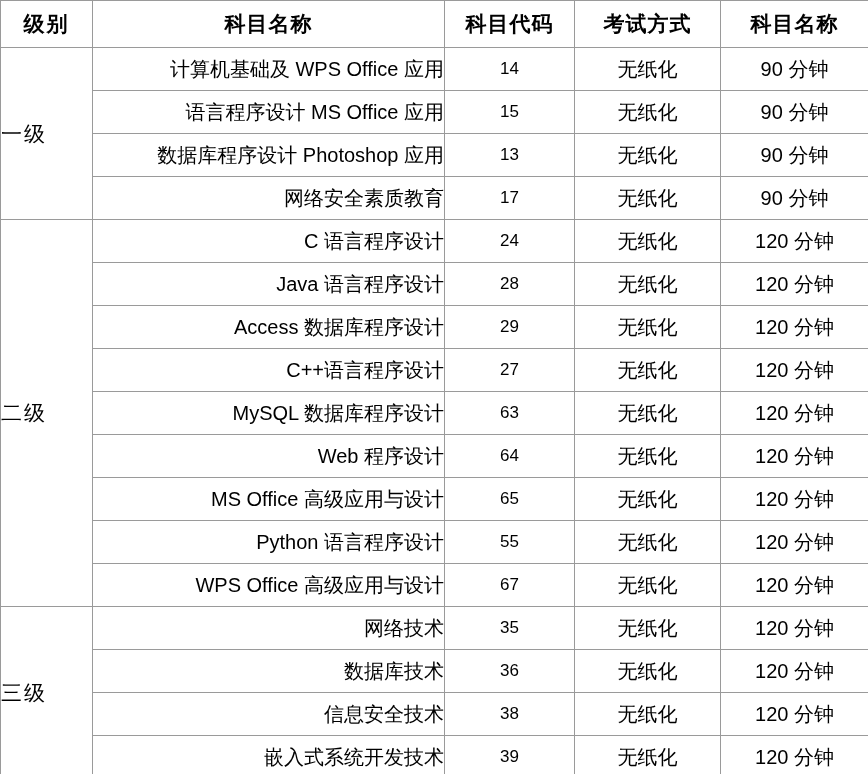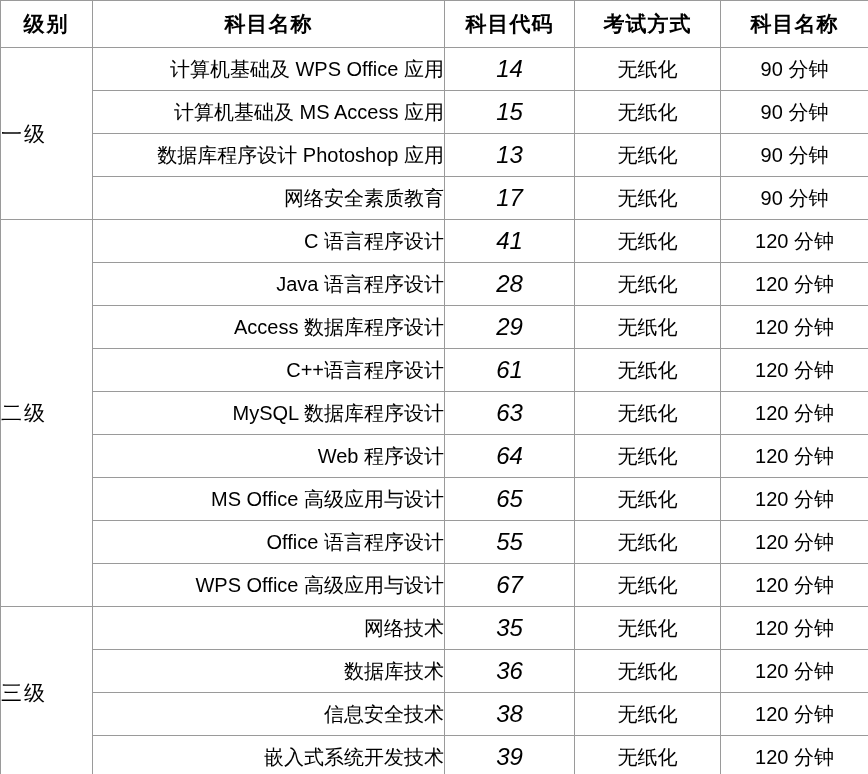--- a/index.html
+++ b/index.html
@@ -50,21 +50,21 @@
   }
   td.cell-name {
     text-align: right;
     padding-left: 14px;
   }
   td.cell-code,
   td.cell-mode,
   td.cell-time {
     text-align: center;
   }
-  td.cell-code { font-size: 24px; font-style: italic; }
+  td.cell-code { font-size: 17px; }
 
   
   tr.group-start > td,
   tr.group-start > th {
     border-top: 2px solid #7a7a7a;
   }
   thead tr th {
     border-top: 2px solid #7a7a7a;
     border-bottom: 2px solid #7a7a7a;
   }
@@ -91,59 +91,59 @@
   </thead>
   <tbody id="table-body">
       <tr class="group-start">
         <td class="cell-level" rowspan="4">一级</td>
         <td class="cell-name">计算机基础及 WPS Office 应用</td>
         <td class="cell-code">14</td>
         <td class="cell-mode">无纸化</td>
         <td class="cell-time">90 分钟</td>
       </tr>
       <tr>
-        <td class="cell-name">计算机基础及 MS Access 应用</td>
+        <td class="cell-name">语言程序设计 MS Office 应用</td>
         <td class="cell-code">15</td>
         <td class="cell-mode">无纸化</td>
         <td class="cell-time">90 分钟</td>
       </tr>
       <tr>
         <td class="cell-name">数据库程序设计 Photoshop 应用</td>
         <td class="cell-code">13</td>
         <td class="cell-mode">无纸化</td>
         <td class="cell-time">90 分钟</td>
       </tr>
       <tr>
         <td class="cell-name">网络安全素质教育</td>
         <td class="cell-code">17</td>
         <td class="cell-mode">无纸化</td>
         <td class="cell-time">90 分钟</td>
       </tr>
       <tr class="group-start">
         <td class="cell-level" rowspan="9">二级</td>
         <td class="cell-name">C 语言程序设计</td>
-        <td class="cell-code">41</td>
+        <td class="cell-code">24</td>
         <td class="cell-mode">无纸化</td>
         <td class="cell-time">120 分钟</td>
       </tr>
       <tr>
         <td class="cell-name">Java 语言程序设计</td>
         <td class="cell-code">28</td>
         <td class="cell-mode">无纸化</td>
         <td class="cell-time">120 分钟</td>
       </tr>
       <tr>
         <td class="cell-name">Access 数据库程序设计</td>
         <td class="cell-code">29</td>
         <td class="cell-mode">无纸化</td>
         <td class="cell-time">120 分钟</td>
       </tr>
       <tr>
         <td class="cell-name">C++语言程序设计</td>
-        <td class="cell-code">61</td>
+        <td class="cell-code">27</td>
         <td class="cell-mode">无纸化</td>
         <td class="cell-time">120 分钟</td>
       </tr>
       <tr>
         <td class="cell-name">MySQL 数据库程序设计</td>
         <td class="cell-code">63</td>
         <td class="cell-mode">无纸化</td>
         <td class="cell-time">120 分钟</td>
       </tr>
       <tr>
@@ -152,21 +152,21 @@
         <td class="cell-mode">无纸化</td>
         <td class="cell-time">120 分钟</td>
       </tr>
       <tr>
         <td class="cell-name">MS Office 高级应用与设计</td>
         <td class="cell-code">65</td>
         <td class="cell-mode">无纸化</td>
         <td class="cell-time">120 分钟</td>
       </tr>
       <tr>
-        <td class="cell-name">Office 语言程序设计</td>
+        <td class="cell-name">Python 语言程序设计</td>
         <td class="cell-code">55</td>
         <td class="cell-mode">无纸化</td>
         <td class="cell-time">120 分钟</td>
       </tr>
       <tr>
         <td class="cell-name">WPS Office 高级应用与设计</td>
         <td class="cell-code">67</td>
         <td class="cell-mode">无纸化</td>
         <td class="cell-time">120 分钟</td>
       </tr>

